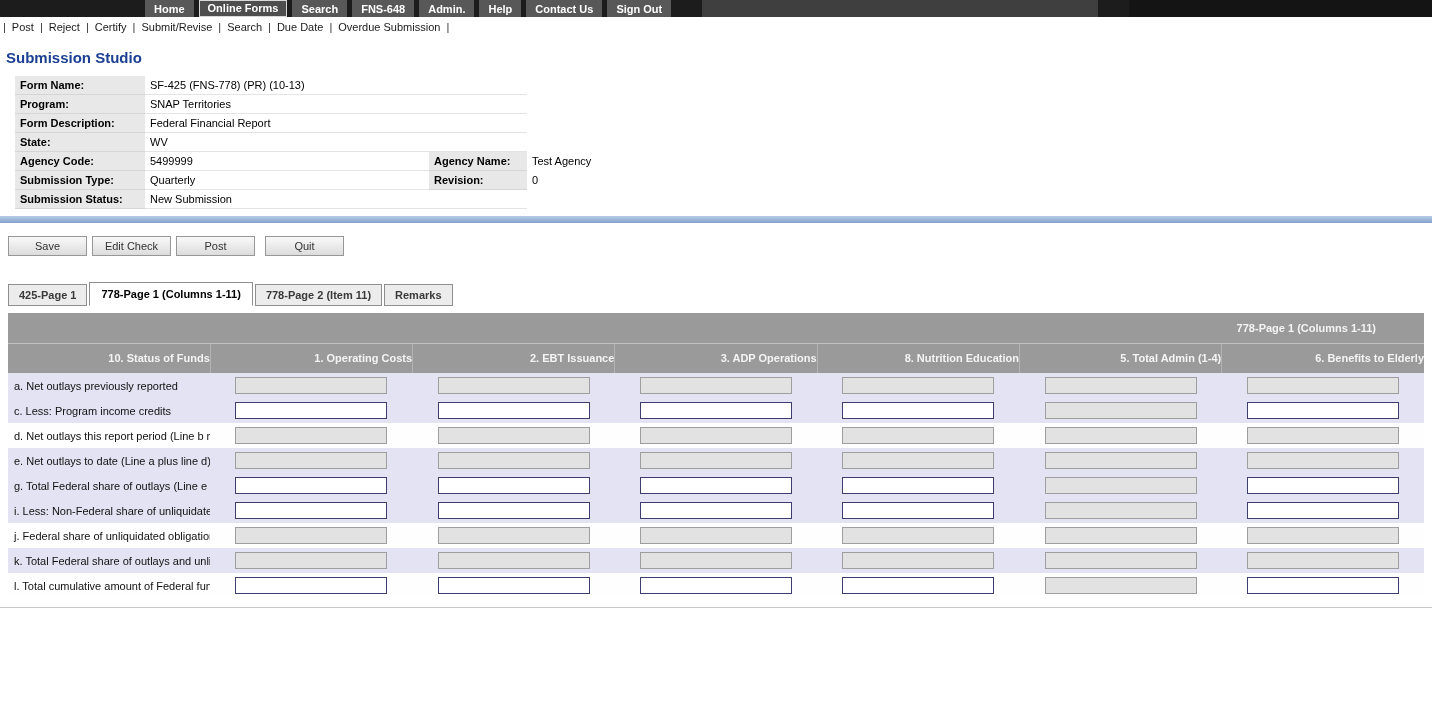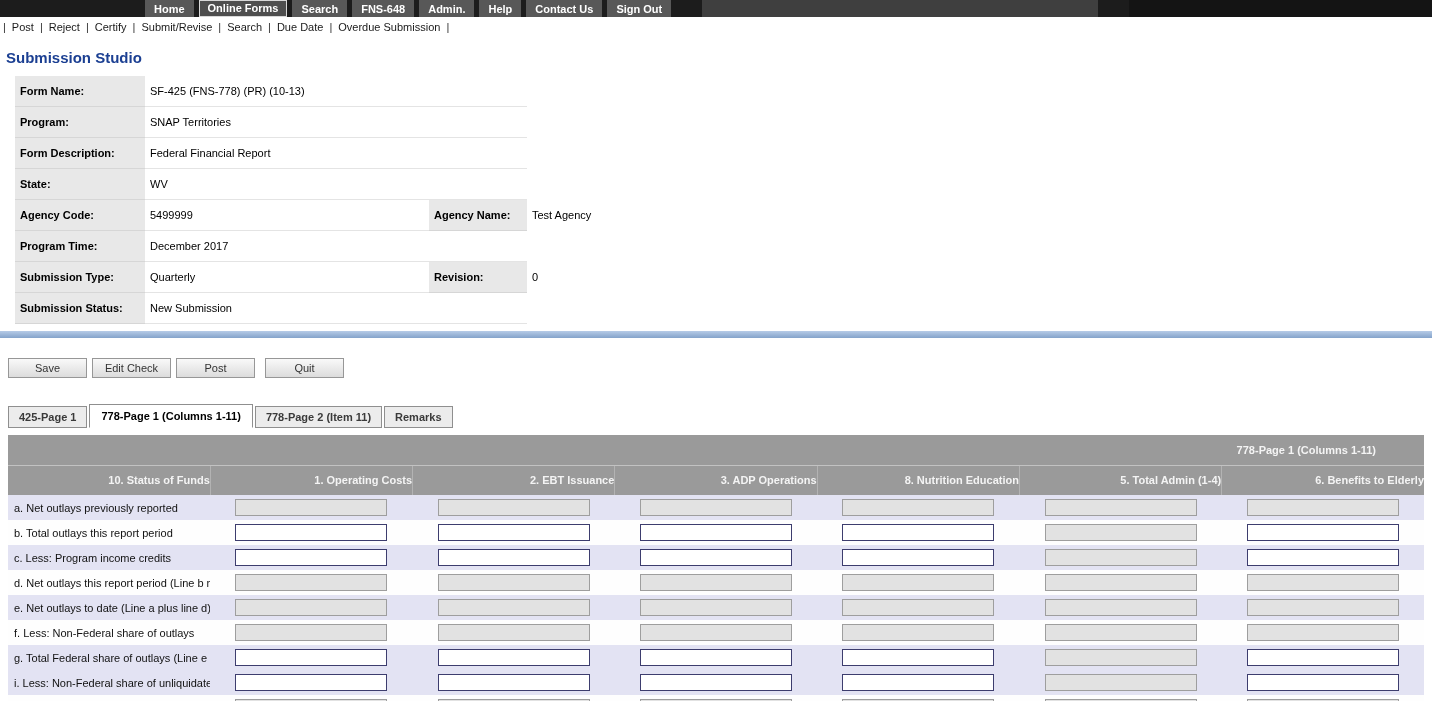--- a/index.html
+++ b/index.html
@@ -33,32 +33,32 @@
   
   .actionbar { font-size: 11px; padding: 4px 2px 3px 2px; color: #1a1a1a; white-space: nowrap; }
   .actionbar .ai { margin: 0 5px; cursor: pointer; }
   .actionbar .sep { color: #333; margin: 0 1px; }
 
   
   .page-title { color: #1b3f92; font-size: 15px; font-weight: bold; margin: 13px 0 10px 6px; }
 
   
   .meta { border-collapse: collapse; margin-left: 15px; width: 1410px; font-size: 11px; }
-  .meta td { height: 14px; padding: 9px 5px; vertical-align: middle; white-space: nowrap; }
+  .meta td { height: 14px; padding: 3px 5px; vertical-align: middle; white-space: nowrap; }
   .meta .m-label { width: 130px; background: #e8e8e8; font-weight: bold; border-bottom: 1px solid #d6d6d6; }
   .meta .m-label.second { width: 98px; }
   .meta .m-label.empty { background: #fff; border-bottom: 1px solid #e4e4e4; }
   .meta .m-value { width: 284px; border-bottom: 1px solid #e4e4e4; }
   .meta .m-value.last { border-bottom: none; width: auto; }
 
   
   .blue-bar { height: 7px; background: linear-gradient(#b6cbe7, #84a3ca); margin-top: 7px; }
 
   
-  .toolbar { margin: 20px 0 0 8px; }
+  .toolbar { margin: 13px 0 0 8px; }
   .tool-btn {
     width: 79px; height: 20px;
     font-size: 11px; font-family: inherit; color: #333;
     background: linear-gradient(#f9f9f9, #dcdcdc);
     border: 1px solid #979797;
     margin-right: 5px; cursor: pointer;
   }
   .tool-btn:last-child { margin-left: 5px; }
 
   
@@ -145,26 +145,20 @@
         <td class="m-label second empty"></td>
         <td class="m-value last"></td>
       </tr>
       <tr>
         <td class="m-label">Agency Code:</td>
         <td class="m-value">5499999</td>
         <td class="m-label second">Agency Name:</td>
         <td class="m-value last">Test Agency</td>
       </tr>
       <tr>
-        <td class="m-label">Program Time:</td>
-        <td class="m-value">December 2017</td>
-        <td class="m-label second empty"></td>
-        <td class="m-value last"></td>
-      </tr>
-      <tr>
         <td class="m-label">Submission Type:</td>
         <td class="m-value">Quarterly</td>
         <td class="m-label second">Revision:</td>
         <td class="m-value last">0</td>
       </tr>
       <tr>
         <td class="m-label">Submission Status:</td>
         <td class="m-value">New Submission</td>
         <td class="m-label second empty"></td>
         <td class="m-value last"></td>
@@ -201,58 +195,40 @@
   <tbody>
       <tr class="alt">
         <td class="row-label">a. Net outlays previously reported</td>
         <td class="input-cell"><input type="text" class="cell-input disabled" disabled="" style=""></td>
         <td class="input-cell"><input type="text" class="cell-input disabled" disabled="" style=""></td>
         <td class="input-cell"><input type="text" class="cell-input disabled" disabled="" style=""></td>
         <td class="input-cell"><input type="text" class="cell-input disabled" disabled="" style=""></td>
         <td class="input-cell"><input type="text" class="cell-input disabled" disabled="" style=""></td>
         <td class="input-cell"><input type="text" class="cell-input disabled" disabled="" style=""></td>
       </tr>
-      <tr>
-        <td class="row-label">b. Total outlays this report period</td>
-        <td class="input-cell"><input type="text" class="cell-input editable" style=""></td>
-        <td class="input-cell"><input type="text" class="cell-input editable" style=""></td>
-        <td class="input-cell"><input type="text" class="cell-input editable" style=""></td>
-        <td class="input-cell"><input type="text" class="cell-input editable" style=""></td>
-        <td class="input-cell"><input type="text" class="cell-input disabled" disabled="" style=""></td>
-        <td class="input-cell"><input type="text" class="cell-input editable" style=""></td>
-      </tr>
       <tr class="alt">
         <td class="row-label">c. Less: Program income credits</td>
         <td class="input-cell"><input type="text" class="cell-input editable" style=""></td>
         <td class="input-cell"><input type="text" class="cell-input editable" style=""></td>
         <td class="input-cell"><input type="text" class="cell-input editable" style=""></td>
         <td class="input-cell"><input type="text" class="cell-input editable" style=""></td>
         <td class="input-cell"><input type="text" class="cell-input disabled" disabled="" style=""></td>
         <td class="input-cell"><input type="text" class="cell-input editable" style=""></td>
       </tr>
       <tr>
         <td class="row-label">d. Net outlays this report period (Line b minus line c)</td>
         <td class="input-cell"><input type="text" class="cell-input disabled" disabled="" style=""></td>
         <td class="input-cell"><input type="text" class="cell-input disabled" disabled="" style=""></td>
         <td class="input-cell"><input type="text" class="cell-input disabled" disabled="" style=""></td>
         <td class="input-cell"><input type="text" class="cell-input disabled" disabled="" style=""></td>
         <td class="input-cell"><input type="text" class="cell-input disabled" disabled="" style=""></td>
         <td class="input-cell"><input type="text" class="cell-input disabled" disabled="" style=""></td>
       </tr>
       <tr class="alt">
         <td class="row-label">e. Net outlays to date (Line a plus line d)</td>
-        <td class="input-cell"><input type="text" class="cell-input disabled" disabled="" style=""></td>
-        <td class="input-cell"><input type="text" class="cell-input disabled" disabled="" style=""></td>
-        <td class="input-cell"><input type="text" class="cell-input disabled" disabled="" style=""></td>
-        <td class="input-cell"><input type="text" class="cell-input disabled" disabled="" style=""></td>
-        <td class="input-cell"><input type="text" class="cell-input disabled" disabled="" style=""></td>
-        <td class="input-cell"><input type="text" class="cell-input disabled" disabled="" style=""></td>
-      </tr>
-      <tr>
-        <td class="row-label">f. Less: Non-Federal share of outlays</td>
         <td class="input-cell"><input type="text" class="cell-input disabled" disabled="" style=""></td>
         <td class="input-cell"><input type="text" class="cell-input disabled" disabled="" style=""></td>
         <td class="input-cell"><input type="text" class="cell-input disabled" disabled="" style=""></td>
         <td class="input-cell"><input type="text" class="cell-input disabled" disabled="" style=""></td>
         <td class="input-cell"><input type="text" class="cell-input disabled" disabled="" style=""></td>
         <td class="input-cell"><input type="text" class="cell-input disabled" disabled="" style=""></td>
       </tr>
       <tr class="alt">
         <td class="row-label">g. Total Federal share of outlays (Line e minus line f)</td>
         <td class="input-cell"><input type="text" class="cell-input editable" style=""></td>

